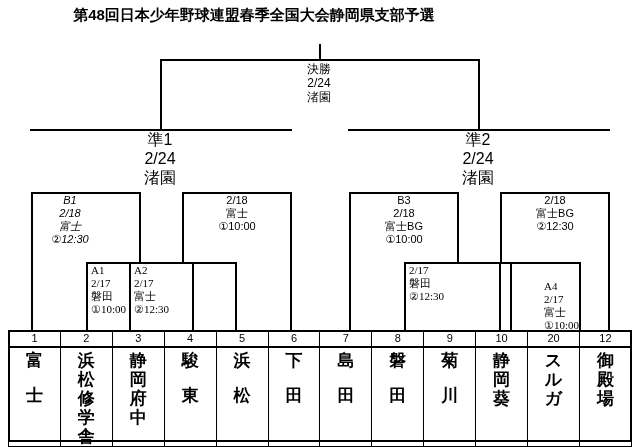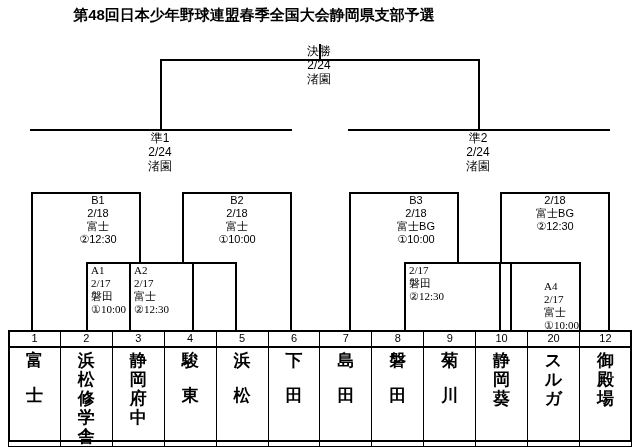--- a/index.html
+++ b/index.html
@@ -57,21 +57,21 @@
   }
   
   .match.center {
     text-align: center;
   }
   .match.left {
     text-align: left;
   }
 
   .f-final  { font-size: 12px; }
-  .f-semi   { font-size: 12px; }
+  .f-semi   { font-size: 16px; }
   .f-b      { font-size: 11px; }
   .f-a      { font-size: 11px; font-family: Liberation Serif, serif; }
 
   .code   { font-weight: normal; }
   .date   { font-weight: normal; }
   .venue  { font-weight: normal; }
   .time   { font-weight: normal; }
 
   
   .gnum {
@@ -136,21 +136,21 @@
 <body>
 
 <div id="page">
 
   <div class="title">第48回日本少年野球連盟春季全国大会静岡県支部予選</div>
 
   <div class="vline" style="left:319px; top:44px; height:16px;"></div>
 
   <div class="hline" style="left:160px; top:59px; width:320px;"></div>
 
-  <div class="match center f-final" style="left:269px; top:44px; width:100px;">
+  <div class="match center f-final" style="left:269px; top:62px; width:100px;">
     <span class="ln code">決勝</span>
     <span class="ln date">2/24</span>
     <span class="ln venue">渚園</span>
   </div>
 
   <div class="vline" style="left:160px; top:59px; height:71px;"></div>
   <div class="hline" style="left:30px;  top:129px; width:262px;"></div>
 
   <div class="match center f-semi" style="left:110px; top:131px; width:100px;">
     <span class="ln code">準1</span>
@@ -164,21 +164,21 @@
   <div class="match center f-semi" style="left:428px; top:131px; width:100px;">
     <span class="ln code">準2</span>
     <span class="ln date">2/24</span>
     <span class="ln venue">渚園</span>
   </div>
 
   <div class="hline" style="left:31px;  top:192px; width:110px;"></div>
   <div class="vline" style="left:31px;  top:192px; height:139px;"></div>
   <div class="vline" style="left:139px; top:192px; height:70px;"></div>
 
-  <div class="match center f-b" style="left:47px; top:194px; width:102px;">
+  <div class="match center f-b" style="left:19px; top:194px; width:102px;font-style:italic;">
     <span class="ln code">B1</span>
     <span class="ln date">2/18</span>
     <span class="ln venue">富士</span>
     <span class="ln time"><span class="gnum">②</span><span>12:30</span></span>
   </div>
 
   <div class="hline" style="left:86px;  top:262px; width:108px;"></div>
   <div class="vline" style="left:86px;  top:262px; height:69px;"></div>
   <div class="vline" style="left:192px; top:262px; height:69px;"></div>
 
@@ -187,42 +187,41 @@
     <span class="ln date">2/17</span>
     <span class="ln venue">磐田</span>
     <span class="ln time"><span class="gnum">①</span><span>10:00</span></span>
   </div>
 
   <div class="hline" style="left:182px; top:192px; width:110px;"></div>
   <div class="vline" style="left:182px; top:192px; height:70px;"></div>
   <div class="vline" style="left:290px; top:192px; height:139px;"></div>
 
   <div class="match center f-b" style="left:186px; top:194px; width:102px;">
-    <span class="ln code">B2</span>
     <span class="ln date">2/18</span>
     <span class="ln venue">富士</span>
     <span class="ln time"><span class="gnum">①</span><span>10:00</span></span>
   </div>
 
   <div class="hline" style="left:129px; top:262px; width:108px;"></div>
   <div class="vline" style="left:129px; top:262px; height:69px;"></div>
   <div class="vline" style="left:235px; top:262px; height:69px;"></div>
 
   <div class="match left f-a" style="left:134px; top:264px; width:104px;">
     <span class="ln code">A2</span>
     <span class="ln date">2/17</span>
     <span class="ln venue">富士</span>
     <span class="ln time"><span class="gnum">②</span><span>12:30</span></span>
   </div>
 
   <div class="hline" style="left:349px; top:192px; width:110px;"></div>
   <div class="vline" style="left:349px; top:192px; height:139px;"></div>
   <div class="vline" style="left:457px; top:192px; height:70px;"></div>
 
-  <div class="match center f-b" style="left:365px; top:194px; width:102px;">
+  <div class="match center f-b" style="left:353px; top:194px; width:102px;">
     <span class="ln code">B3</span>
     <span class="ln date">2/18</span>
     <span class="ln venue">富士BG</span>
     <span class="ln time"><span class="gnum">①</span><span>10:00</span></span>
   </div>
 
   <div class="hline" style="left:404px; top:262px; width:108px;"></div>
   <div class="vline" style="left:404px; top:262px; height:69px;"></div>
   <div class="vline" style="left:510px; top:262px; height:69px;"></div>
 

